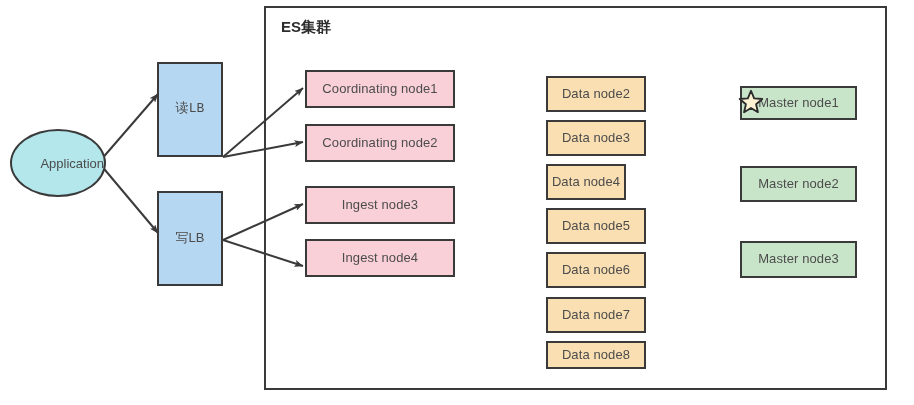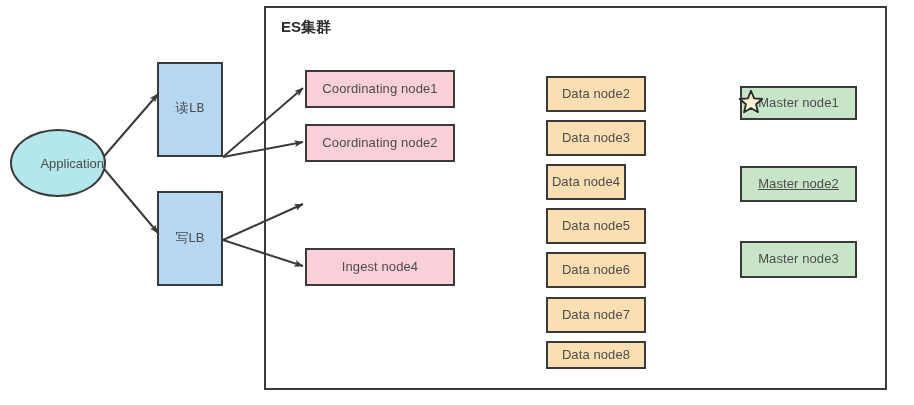--- a/index.html
+++ b/index.html
@@ -116,21 +116,24 @@
   <div class="node node-blue" style="left:157px; top:191px; width:66px; height:95px;">
     <span>写LB</span>
   </div>
 
   <div class="node node-pink" style="left:305px; top:70px; width:150px; height:38px;">
     <span>Coordinating node1</span>
   </div>
   <div class="node node-pink" style="left:305px; top:124px; width:150px; height:38px;">
     <span>Coordinating node2</span>
   </div>
-  <div class="node node-pink" style="left:305px; top:248px; width:150px; height:38px;">
+  <div class="node node-pink" style="left:305px; top:186px; width:150px; height:38px;">
+    <span>Ingest node3</span>
+  </div>
+  <div class="node node-pink" style="left:305px; top:239px; width:150px; height:38px;">
     <span>Ingest node4</span>
   </div>
 
   <div class="node node-orange" style="left:546px; top:76px; width:100px; height:36px;">
     <span>Data node2</span>
   </div>
   <div class="node node-orange" style="left:546px; top:120px; width:100px; height:36px;">
     <span>Data node3</span>
   </div>
   <div class="node node-orange" style="left:546px; top:164px; width:80px; height:36px;">
@@ -149,20 +152,20 @@
     <span>Data node8</span>
   </div>
 
   <div class="node node-green" style="left:740px; top:86px; width:117px; height:34px;">
     <span>Master node1</span>
   </div>
   <svg class="star-icon" style="left:738px; top:89px;" viewBox="0 0 24 24" xmlns="http://www.w3.org/2000/svg">
     <path d="M12 1.6 L14.9 8.6 L22.4 9.2 L16.7 14.1 L18.4 21.4 L12 17.5 L5.6 21.4 L7.3 14.1 L1.6 9.2 L9.1 8.6 Z" fill="#fdf3d3" stroke="#2b2b2b" stroke-width="1.7" stroke-linejoin="round"></path>
   </svg>
 
-  <div class="node node-green" style="left:740px; top:166px; width:117px; height:36px;text-decoration:underline;">
+  <div class="node node-green" style="left:740px; top:166px; width:117px; height:36px;">
     <span>Master node2</span>
   </div>
   <div class="node node-green" style="left:740px; top:241px; width:117px; height:37px;">
     <span>Master node3</span>
   </div>
 
 </div>
 
 </body></html>

